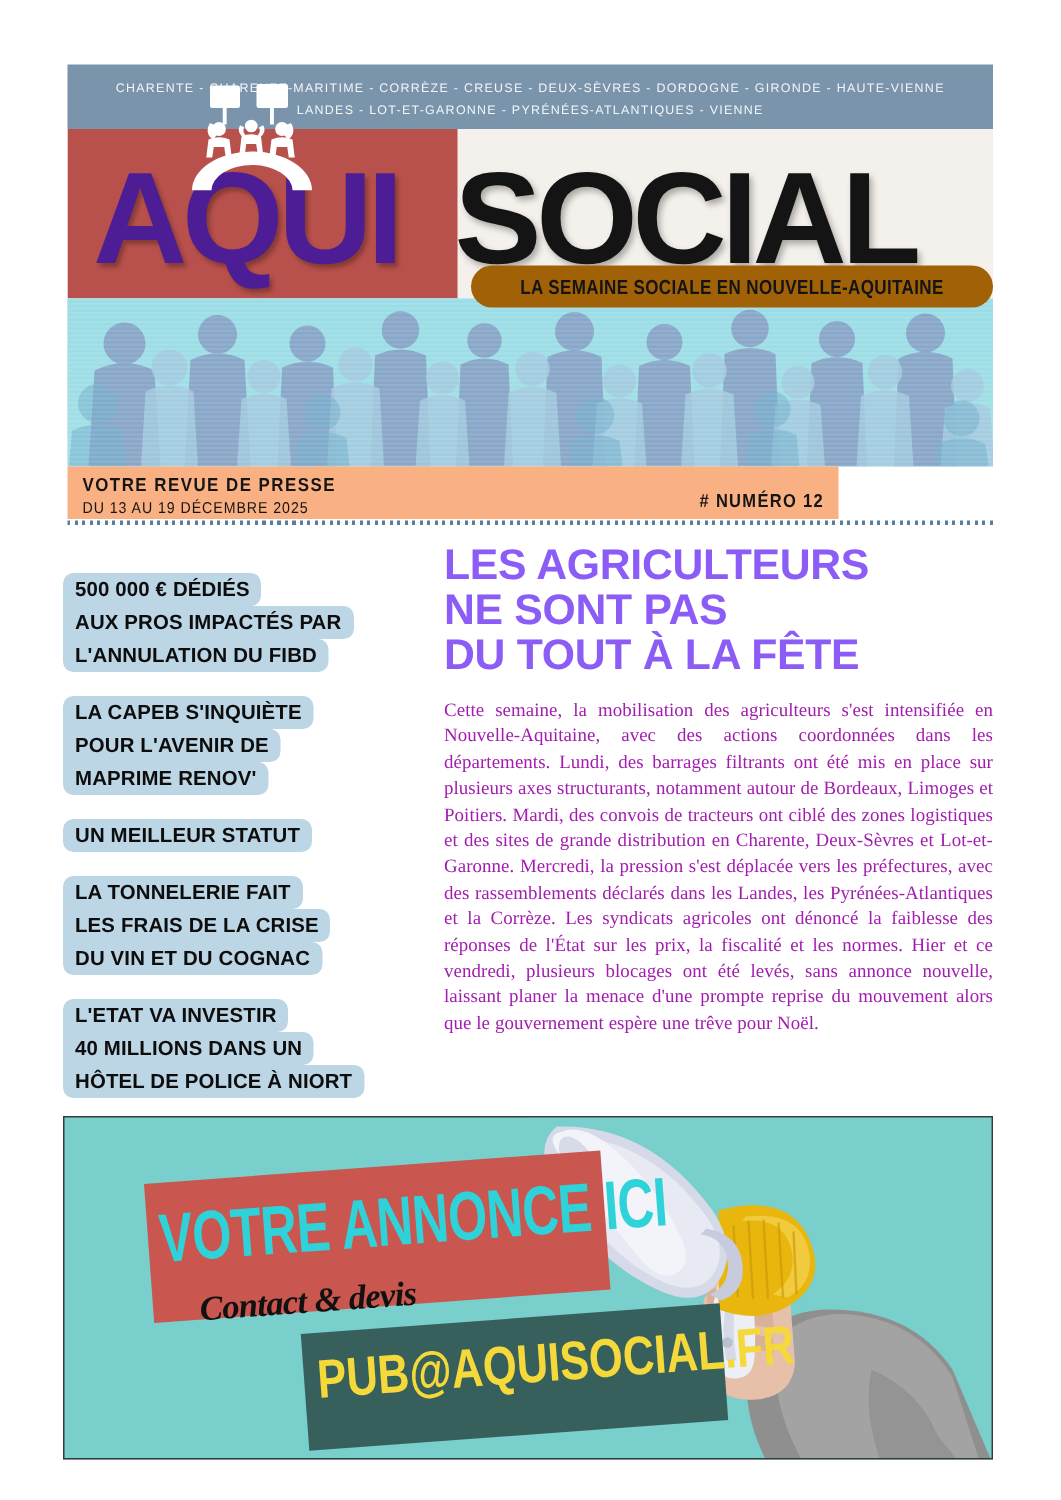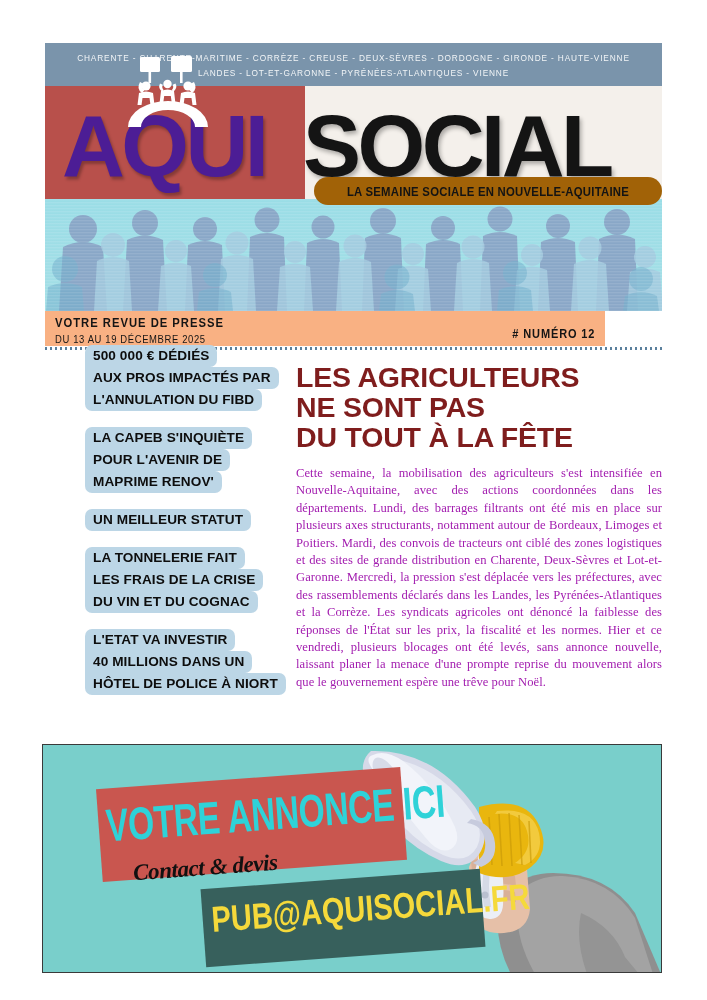--- a/index.html
+++ b/index.html
@@ -68,21 +68,21 @@
 
   
   .photo {
     position: absolute; left: 45px; top: 199px; width: 617px; height: 112px;
     overflow: hidden; background: #9fd9e2;
   }
   .photo svg { display: block; width: 100%; height: 100%; }
 
   
   .infobar {
-    position: absolute; left: 45px; top: 311px; width: 560px; height: 35px;
+    position: absolute; left: 45px; top: 311px; width: 514px; height: 35px;
     background: #f9b183;
   }
   .info-l { position: absolute; left: 10px; top: 5px; }
   .info-title {
     font-size: 12.5px; font-weight: 700; color: #151515;
     letter-spacing: 1.1px; transform: scaleX(0.9); transform-origin: left center;
     line-height: 14px;
   }
   .info-sub {
     font-size: 10.5px; font-weight: 400; color: #151515;
@@ -93,36 +93,36 @@
     position: absolute; right: 10px; bottom: 5px;
     font-size: 12.5px; font-weight: 700; color: #151515;
     letter-spacing: 1px; transform: scaleX(0.88); transform-origin: right center;
   }
   .dotline {
     position: absolute; left: 45px; top: 347px; width: 617px; height: 3px;
     background-image: repeating-linear-gradient(to right, #5a7f9c 0 2px, transparent 2px 5px);
   }
 
   
-  .sidebar { position: absolute; left: 42px; top: 345px; width: 232px; margin-left: 43px; }
+  .sidebar { position: absolute; left: 42px; top: 382px; width: 232px; }
   .head-item { margin-bottom: 16px; }
   .head-line {
     display: table; background: #bcd6e6; color: #0d0d0d;
     font-size: 13.6px; font-weight: 700; letter-spacing: 0.1px;
     padding: 2px 8px 3px 8px; line-height: 17px; white-space: nowrap;
   }
   .head-line:first-child { border-radius: 7px 7px 7px 0; }
   .head-line:last-child  { border-radius: 0 7px 7px 7px; }
   .head-line:only-child  { border-radius: 7px; }
   .head-line:not(:first-child):not(:last-child) { border-radius: 0 7px 7px 0; }
 
   
   .article { position: absolute; left: 296px; top: 362px; width: 366px; }
   .art-title {
-    font-size: 28.5px; font-weight: 700; color: #7f1d1d;
+    font-size: 28.5px; font-weight: 700; color: #8b5cf6;
     line-height: 30px; letter-spacing: -0.2px; margin-bottom: 13px;
   }
   .art-body {
     font-family: "Liberation Serif", serif;
     font-size: 12.6px; line-height: 17.4px; color: #a21caf;
     text-align: justify; letter-spacing: 0.05px;
   }
 
   
   .ad {

